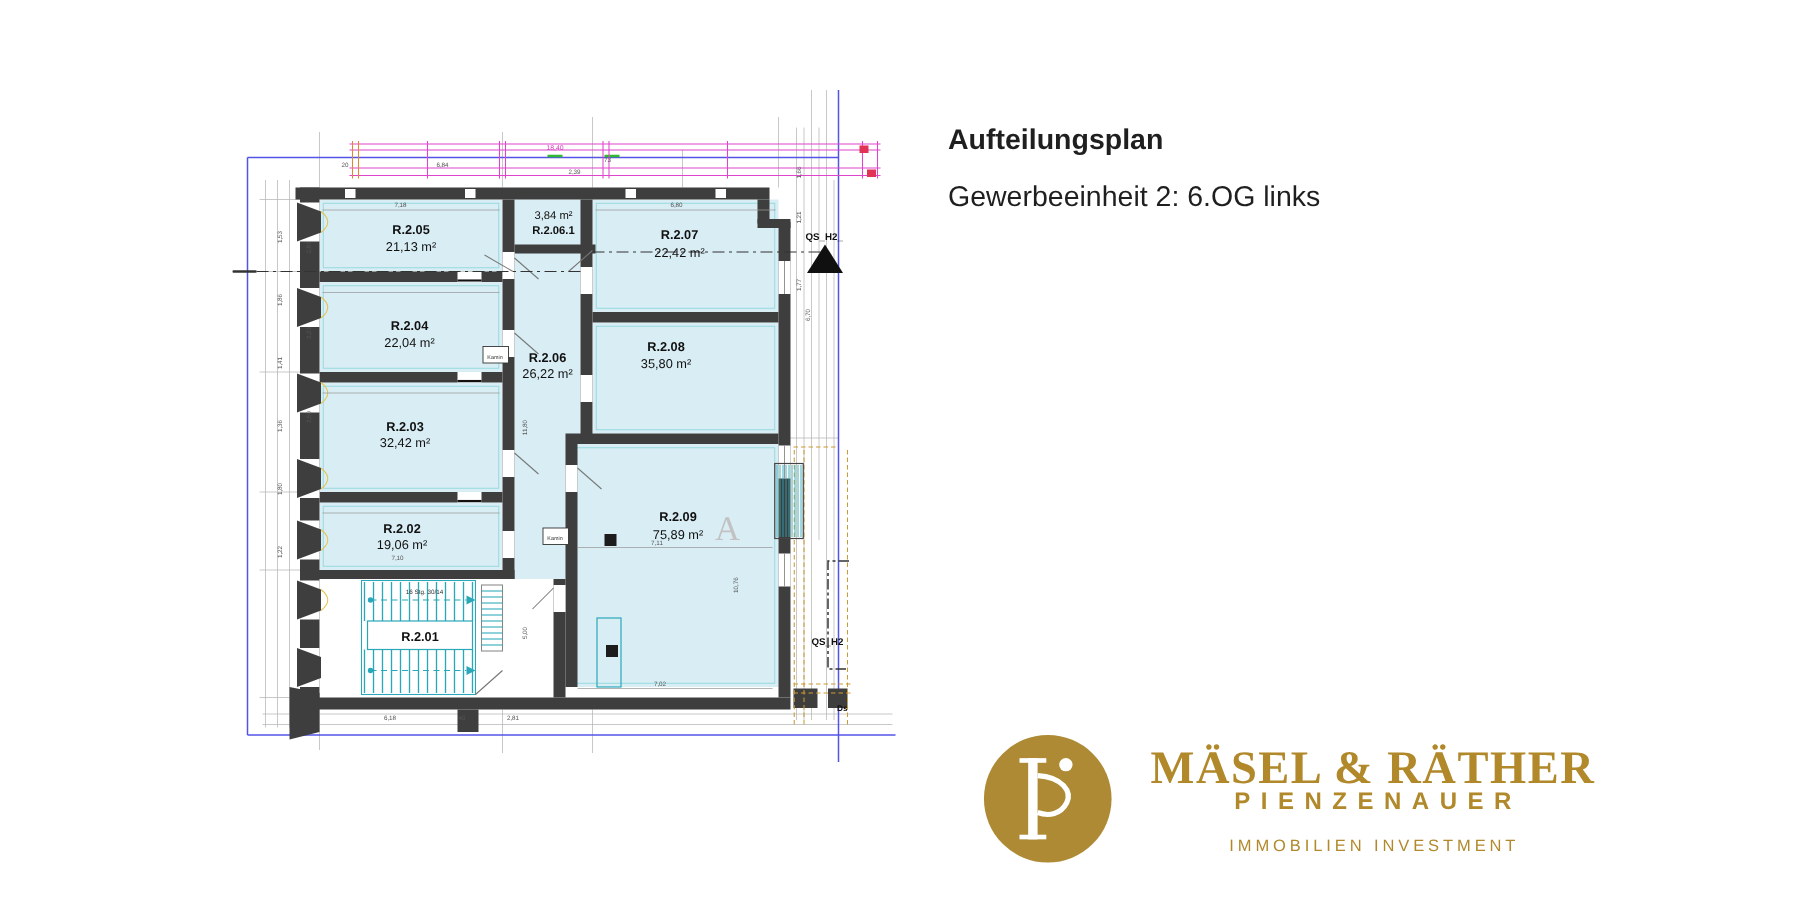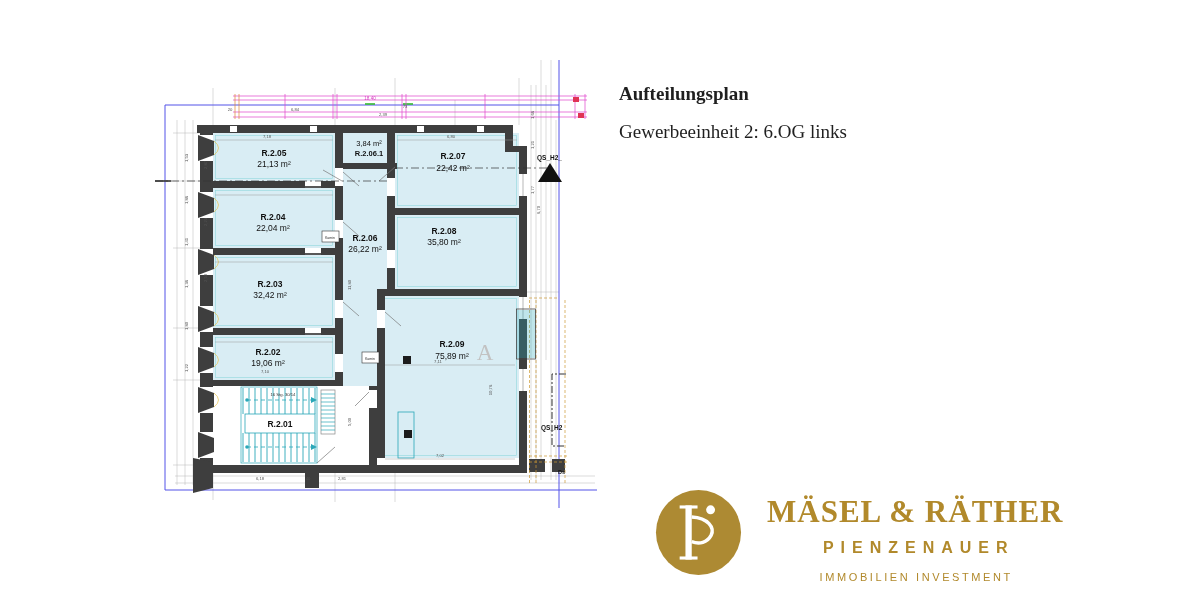--- a/index.html
+++ b/index.html
@@ -15,35 +15,35 @@
   text{font-family:"Liberation Sans",sans-serif;}
   .t-id{font-size:8.5px;font-weight:bold;fill:#111;text-anchor:middle;}
   .t-area{font-size:8.5px;fill:#111;text-anchor:middle;}
   .t-dim{font-size:4.2px;fill:#555;text-anchor:middle;}
   .t-dim-m{font-size:4.6px;fill:#d43bbf;text-anchor:middle;}
   .t-note{font-size:4.2px;fill:#333;text-anchor:middle;}
   .t-sec{font-size:6.5px;font-weight:bold;fill:#111;}
   .t-mark{font-size:23px;fill:#c2c2c2;font-family:"Liberation Serif",serif;text-anchor:middle;}
 
   
-  .head-block{position:absolute;left:619px;top:83px;color:#1f1f1f;font-family:Liberation Serif, serif;}
+  .head-block{position:absolute;left:632px;top:83px;color:#1f1f1f;}
   .head-title{font-size:19px;font-weight:bold;margin:0 0 16px 0;}
   .head-line{font-size:19px;font-weight:400;margin:0 0 15px 0;}
 
   
   .brand{position:absolute;left:655px;top:489px;display:flex;align-items:flex-start;}
   .brand-badge{width:87px;height:87px;flex:0 0 auto;}
   .brand-text{margin-left:25px;display:flex;flex-direction:column;align-items:center;padding-top:7px;}
   .brand-name{
     font-family:"Liberation Serif",serif;font-size:31px;font-weight:600;
     letter-spacing:1px;color:#b1892b;white-space:nowrap;line-height:1;
   }
   .brand-division{
     font-size:16px;font-weight:bold;letter-spacing:7px;color:#b1892b;
-    margin-top:13px;white-space:nowrap;text-indent:7px;line-height:1;
+    white-space:nowrap;text-indent:7px;line-height:1;
   }
   .brand-tagline{
     font-size:11px;font-weight:400;letter-spacing:2.6px;color:#b1892b;
     margin-top:16px;white-space:nowrap;text-indent:2px;line-height:1;
   }
 </style>
 </head>
 <body>
 
 <div class="page">

